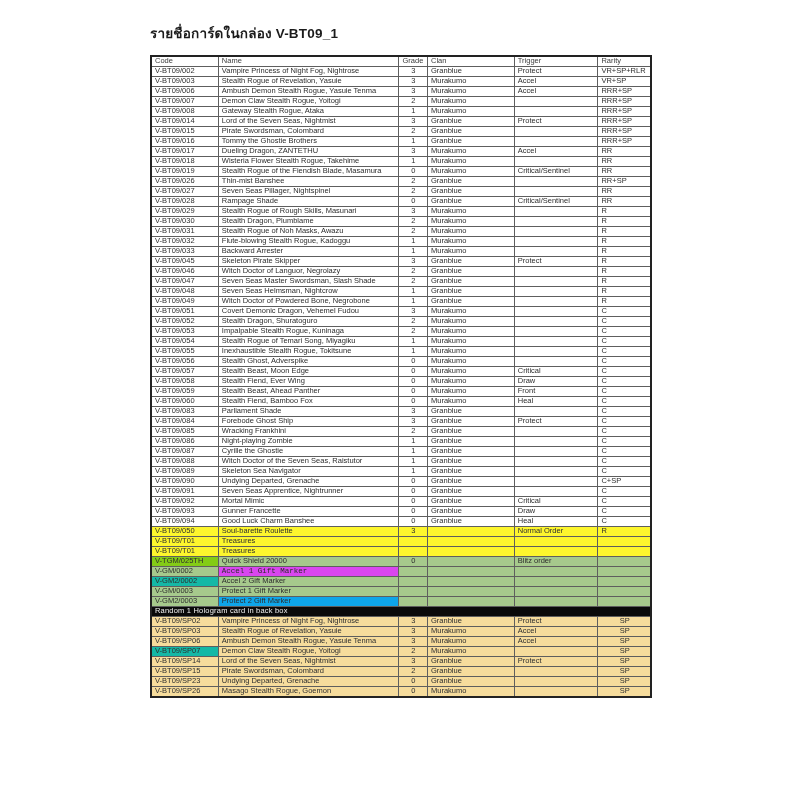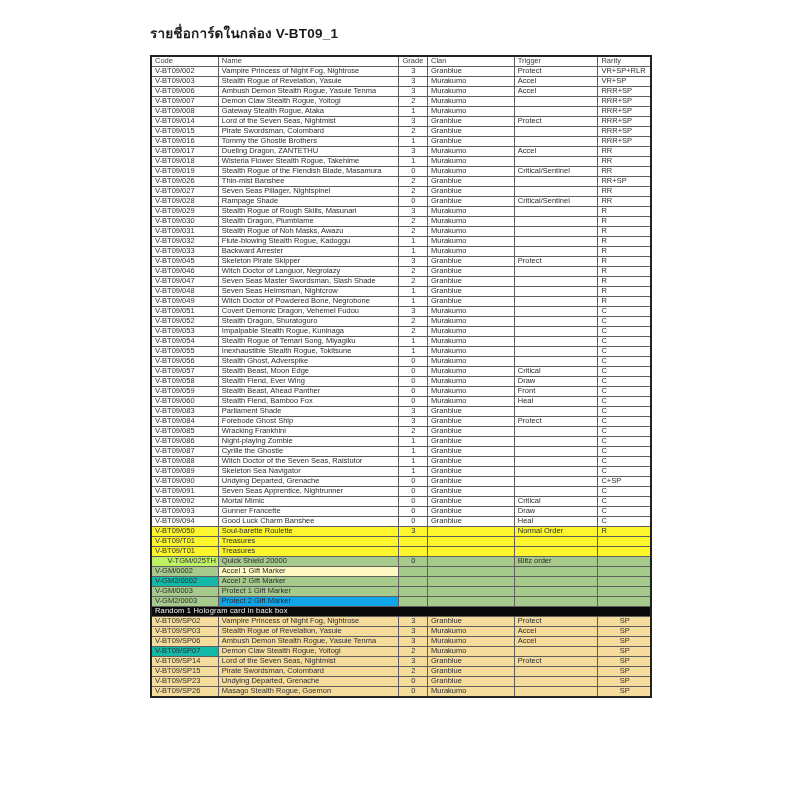--- a/index.html
+++ b/index.html
@@ -469,30 +469,30 @@
         </tr>
         <tr>
           <td class="col0 w0" style="background: rgb(253, 246, 45);">V-BT09/T01</td>
           <td class="col1 w1" style="background: rgb(253, 246, 45);">Treasures</td>
           <td class="col2 w2" style="background: rgb(253, 246, 45);"></td>
           <td class="col3 w3" style="background: rgb(253, 246, 45);"></td>
           <td class="col4 w4" style="background: rgb(253, 246, 45);"></td>
           <td class="col5 w5" style="background: rgb(253, 246, 45);"></td>
         </tr>
         <tr>
-          <td class="col0 w0" style="background: #bef264; text-align: right;">V-TGM/025TH</td>
+          <td class="col0 w0" style="background: #84cc16;">V-TGM/025TH</td>
           <td class="col1 w1" style="background: rgb(166, 201, 140);">Quick Shield 20000</td>
           <td class="col2 w2" style="background: rgb(166, 201, 140);">0</td>
           <td class="col3 w3" style="background: rgb(166, 201, 140);"></td>
           <td class="col4 w4" style="background: rgb(166, 201, 140);">Blitz order</td>
           <td class="col5 w5" style="background: rgb(166, 201, 140);"></td>
         </tr>
         <tr>
           <td class="col0 w0" style="background: rgb(166, 201, 140);">V-GM/0002</td>
-          <td class="col1 w1" style="background: #fef9c3;">Accel 1 Gift Marker</td>
+          <td class="col1 w1" style="background: #d946ef; font-family: Liberation Mono, monospace;">Accel 1 Gift Marker</td>
           <td class="col2 w2" style="background: rgb(166, 201, 140);"></td>
           <td class="col3 w3" style="background: rgb(166, 201, 140);"></td>
           <td class="col4 w4" style="background: rgb(166, 201, 140);"></td>
           <td class="col5 w5" style="background: rgb(166, 201, 140);"></td>
         </tr>
         <tr>
           <td class="col0 w0" style="background: #14b8a6;">V-GM2/0002</td>
           <td class="col1 w1" style="background: rgb(166, 201, 140);">Accel 2 Gift Marker</td>
           <td class="col2 w2" style="background: rgb(166, 201, 140);"></td>
           <td class="col3 w3" style="background: rgb(166, 201, 140);"></td>

